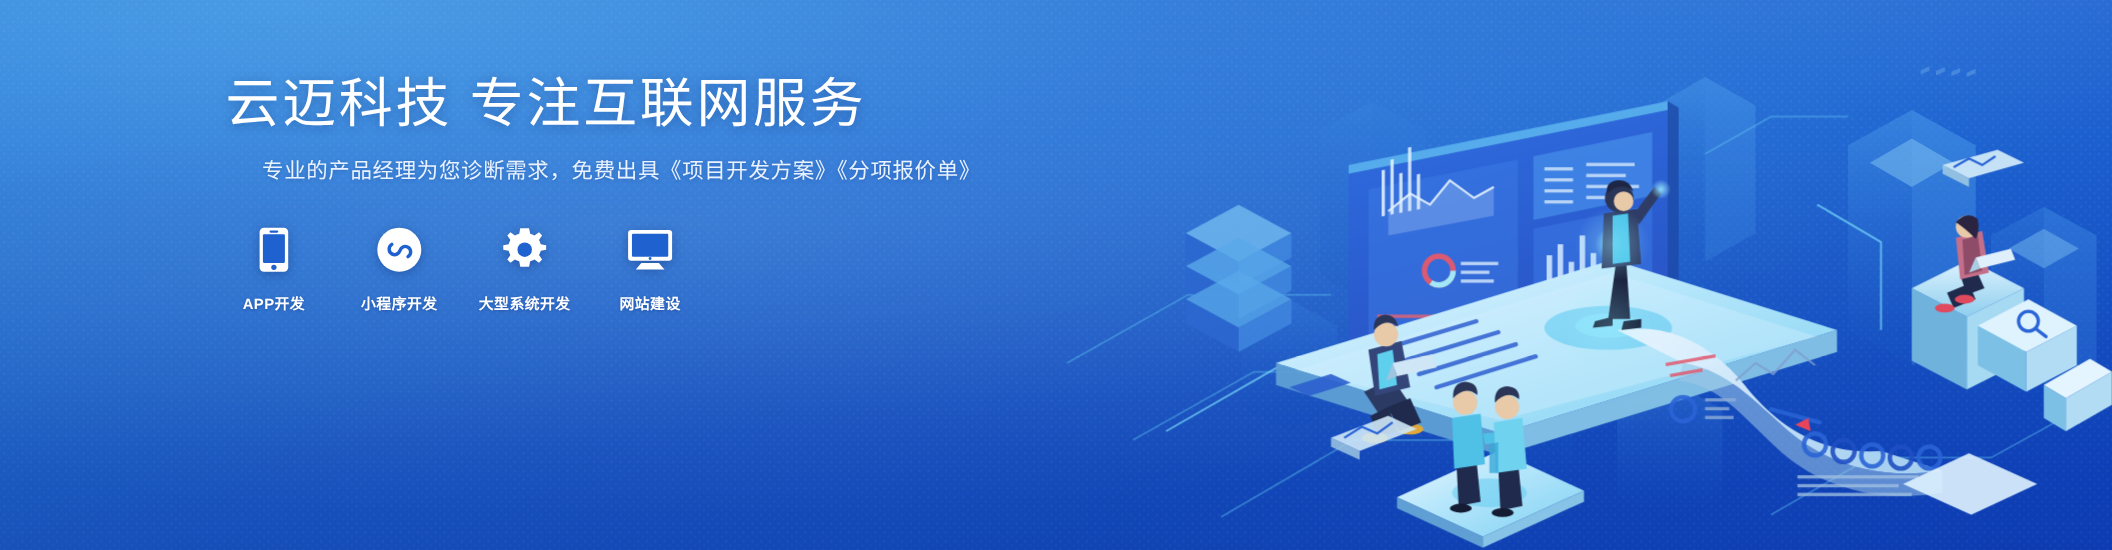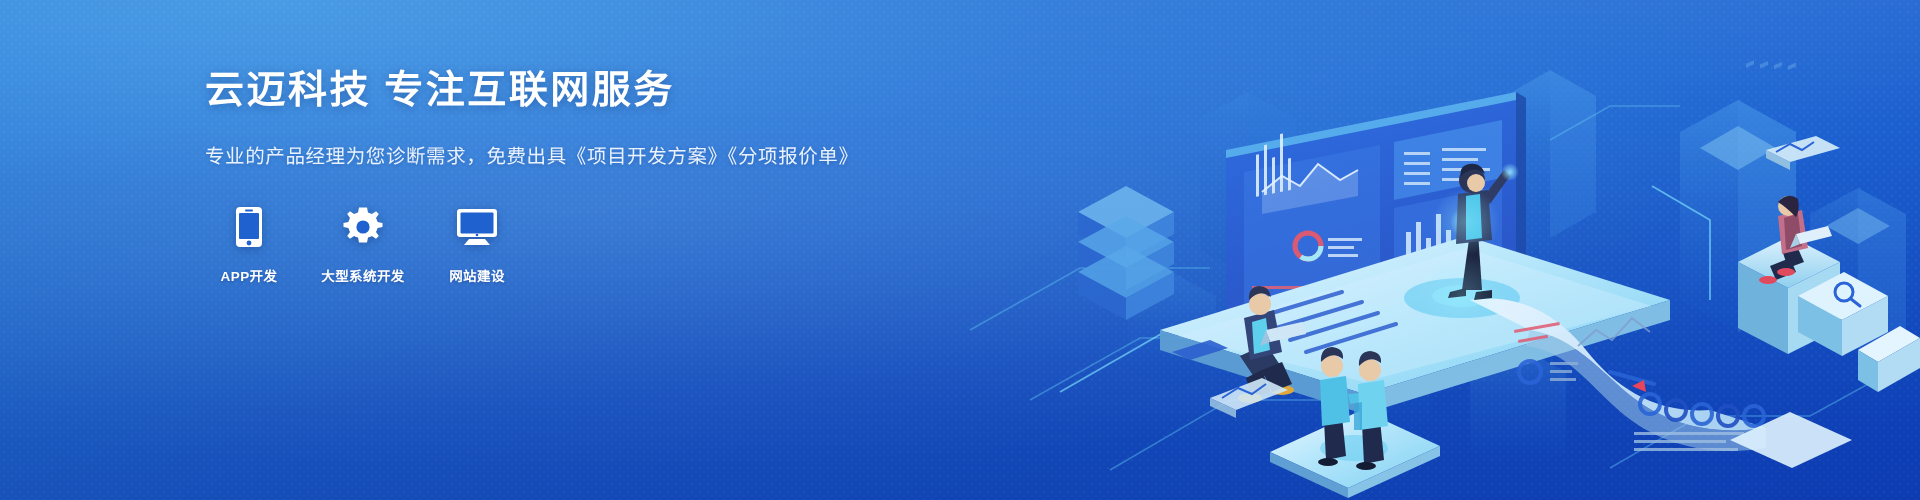--- a/index.html
+++ b/index.html
@@ -33,30 +33,30 @@
     background:radial-gradient(120% 95% at 30% 42%, rgba(255,255,255,0.10) 0%, rgba(255,255,255,0.0) 55%),
                linear-gradient(to bottom, rgba(255,255,255,0.05) 0%, rgba(0,0,0,0.0) 25%, rgba(4,20,90,0.18) 100%);
     pointer-events:none;
   }
 
   
   .copy{position:absolute;left:205px;top:66px;width:720px;z-index:6;}
 
   .headline{
     color:#ffffff;
-    font-size:39px;
-    font-weight:700;
+    font-size:49px;
+    font-weight:400;
     letter-spacing:2.5px;
     line-height:1.22;
     margin:0;
     white-space:nowrap;
     text-shadow:0 2px 10px rgba(3,24,86,0.30);
   }
 
-  .sublines{margin-top:24px;}
+  .sublines{margin-top:12px;text-align:center;}
   .subline{
     color:#e9f2ff;
     font-size:19.5px;
     font-weight:400;
     letter-spacing:0.6px;
     line-height:1.92;
     margin:0;
     white-space:nowrap;
     text-shadow:0 1px 4px rgba(3,24,86,0.22);
   }
@@ -419,20 +419,30 @@
           <svg width="28" height="42" viewBox="0 0 28 42">
             <rect x="1" y="1" width="26" height="40" rx="4" fill="#ffffff"></rect>
             <rect x="4" y="7" width="20" height="26" rx="1" fill="#1f62cf"></rect>
             <rect x="10" y="3.5" width="8" height="2" rx="1" fill="#1f62cf"></rect>
             <circle cx="14" cy="37" r="2.4" fill="#1f62cf"></circle>
           </svg>
         </span>
         <span class="svc-label">APP开发</span>
       </div>
 
+      <div class="service">
+        <span class="svc-ico">
+          <svg width="42" height="42" viewBox="0 0 42 42">
+            <circle cx="21" cy="21" r="20" fill="#ffffff"></circle>
+            <path d="M14.2 16.2 c-3.4 2.2 -3.2 7.0 0.4 8.8 c3.0 1.5 6.0 -0.4 7.0 -3.2
+                     c1.0 -2.9 3.9 -4.8 6.9 -3.3 c3.6 1.8 3.8 6.6 0.4 8.8" fill="none" stroke="#1f62cf" stroke-width="3.1" stroke-linecap="round"></path>
+          </svg>
+        </span>
+        <span class="svc-label">小程序开发</span>
+      </div>
 
 
       <div class="service">
         <span class="svc-ico">
           <svg width="42" height="42" viewBox="0 0 42 42">
             <path d="M21 1.5 l4.0 0 l1.0 4.9 a15.5 15.5 0 0 1 3.9 1.6 l4.1 -2.8 l2.8 2.8 l-2.8 4.1
                      a15.5 15.5 0 0 1 1.6 3.9 l4.9 1.0 l0 4.0 l-4.9 1.0 a15.5 15.5 0 0 1 -1.6 3.9
                      l2.8 4.1 l-2.8 2.8 l-4.1 -2.8 a15.5 15.5 0 0 1 -3.9 1.6 l-1.0 4.9 l-4.0 0
                      l-4.0 0 l-1.0 -4.9 a15.5 15.5 0 0 1 -3.9 -1.6 l-4.1 2.8 l-2.8 -2.8 l2.8 -4.1
                      a15.5 15.5 0 0 1 -1.6 -3.9 l-4.9 -1.0 l0 -4.0 l4.9 -1.0 a15.5 15.5 0 0 1 1.6 -3.9

